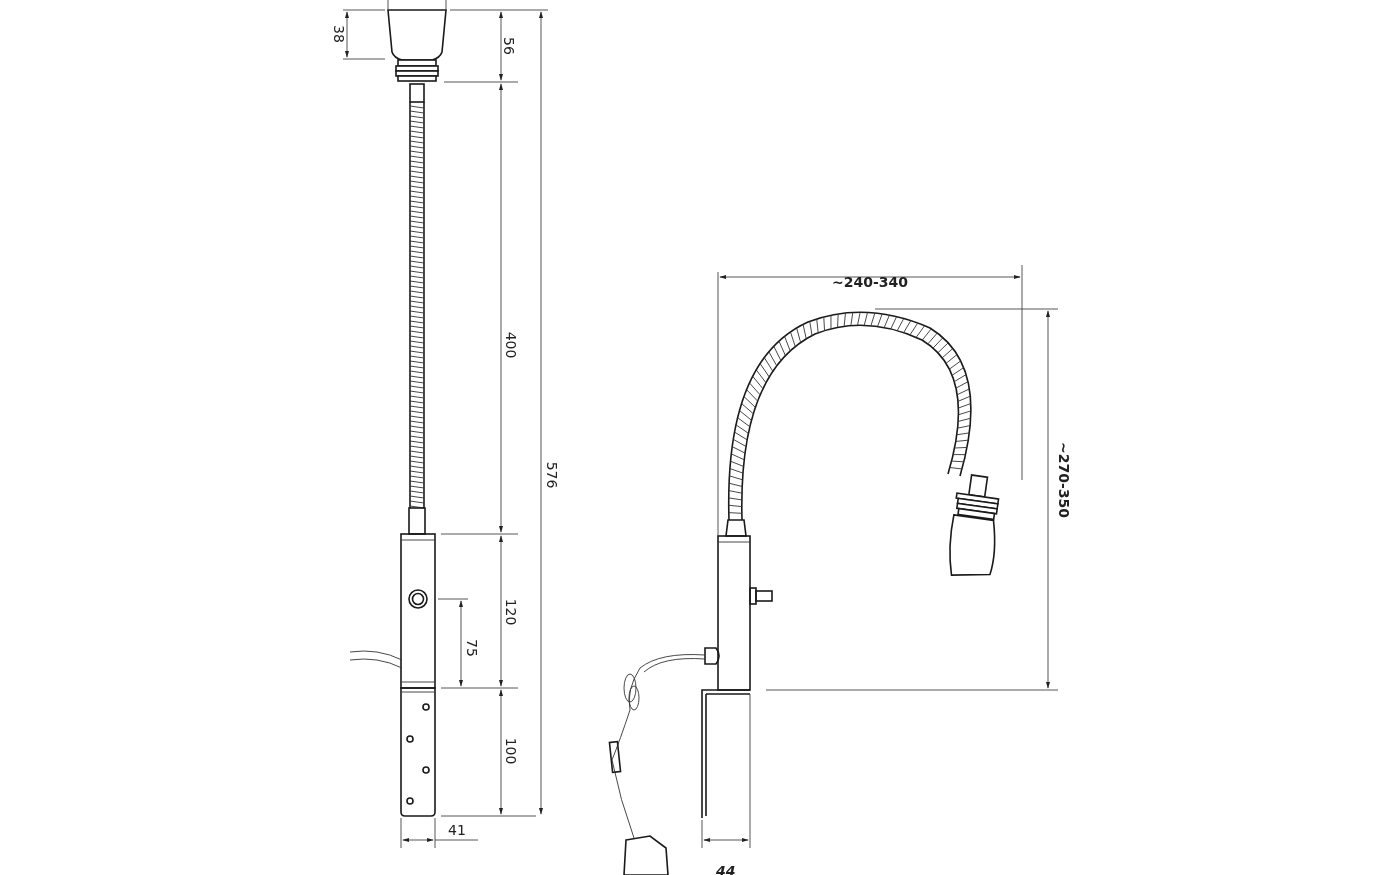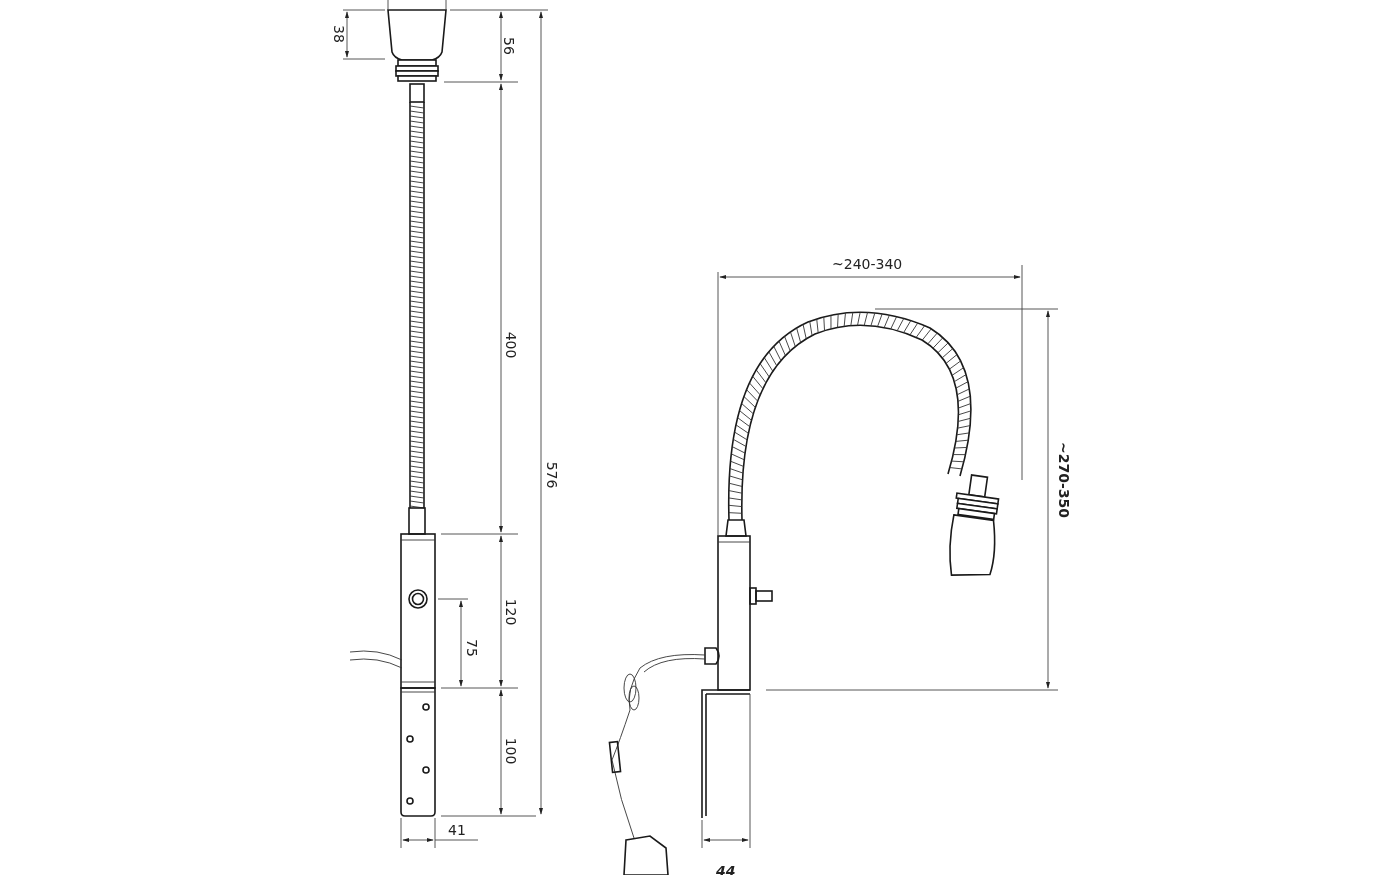--- a/index.html
+++ b/index.html
@@ -300,16 +300,16 @@
 
 <span class="label rot" style="left:330px; top:26px;">38</span>
 <span class="label rot" style="left:500px; top:38px;">56</span>
 <span class="label rot" style="left:498px; top:337px;">400</span>
 <span class="label rot" style="left:539px; top:467px;">576</span>
 <span class="label rot" style="left:498px; top:604px;">120</span>
 <span class="label rot" style="left:463px; top:640px;">75</span>
 <span class="label rot" style="left:498px; top:743px;">100</span>
 <span class="label" style="left:448px; top:822px;">41</span>
 
-<span class="label" style="left:832px; top:256px; font-weight:normal;">~240-340</span>
+<span class="label" style="left:832px; top:274px; font-weight:bold;">~240-340</span>
 <span class="label rot" style="left:1026px; top:472px; font-weight:bold;">~270-350</span>
 <span class="label" style="left:716px; top:863px; font-weight:bold;font-style:italic;">44</span>
 </div>
 
 </body></html>

